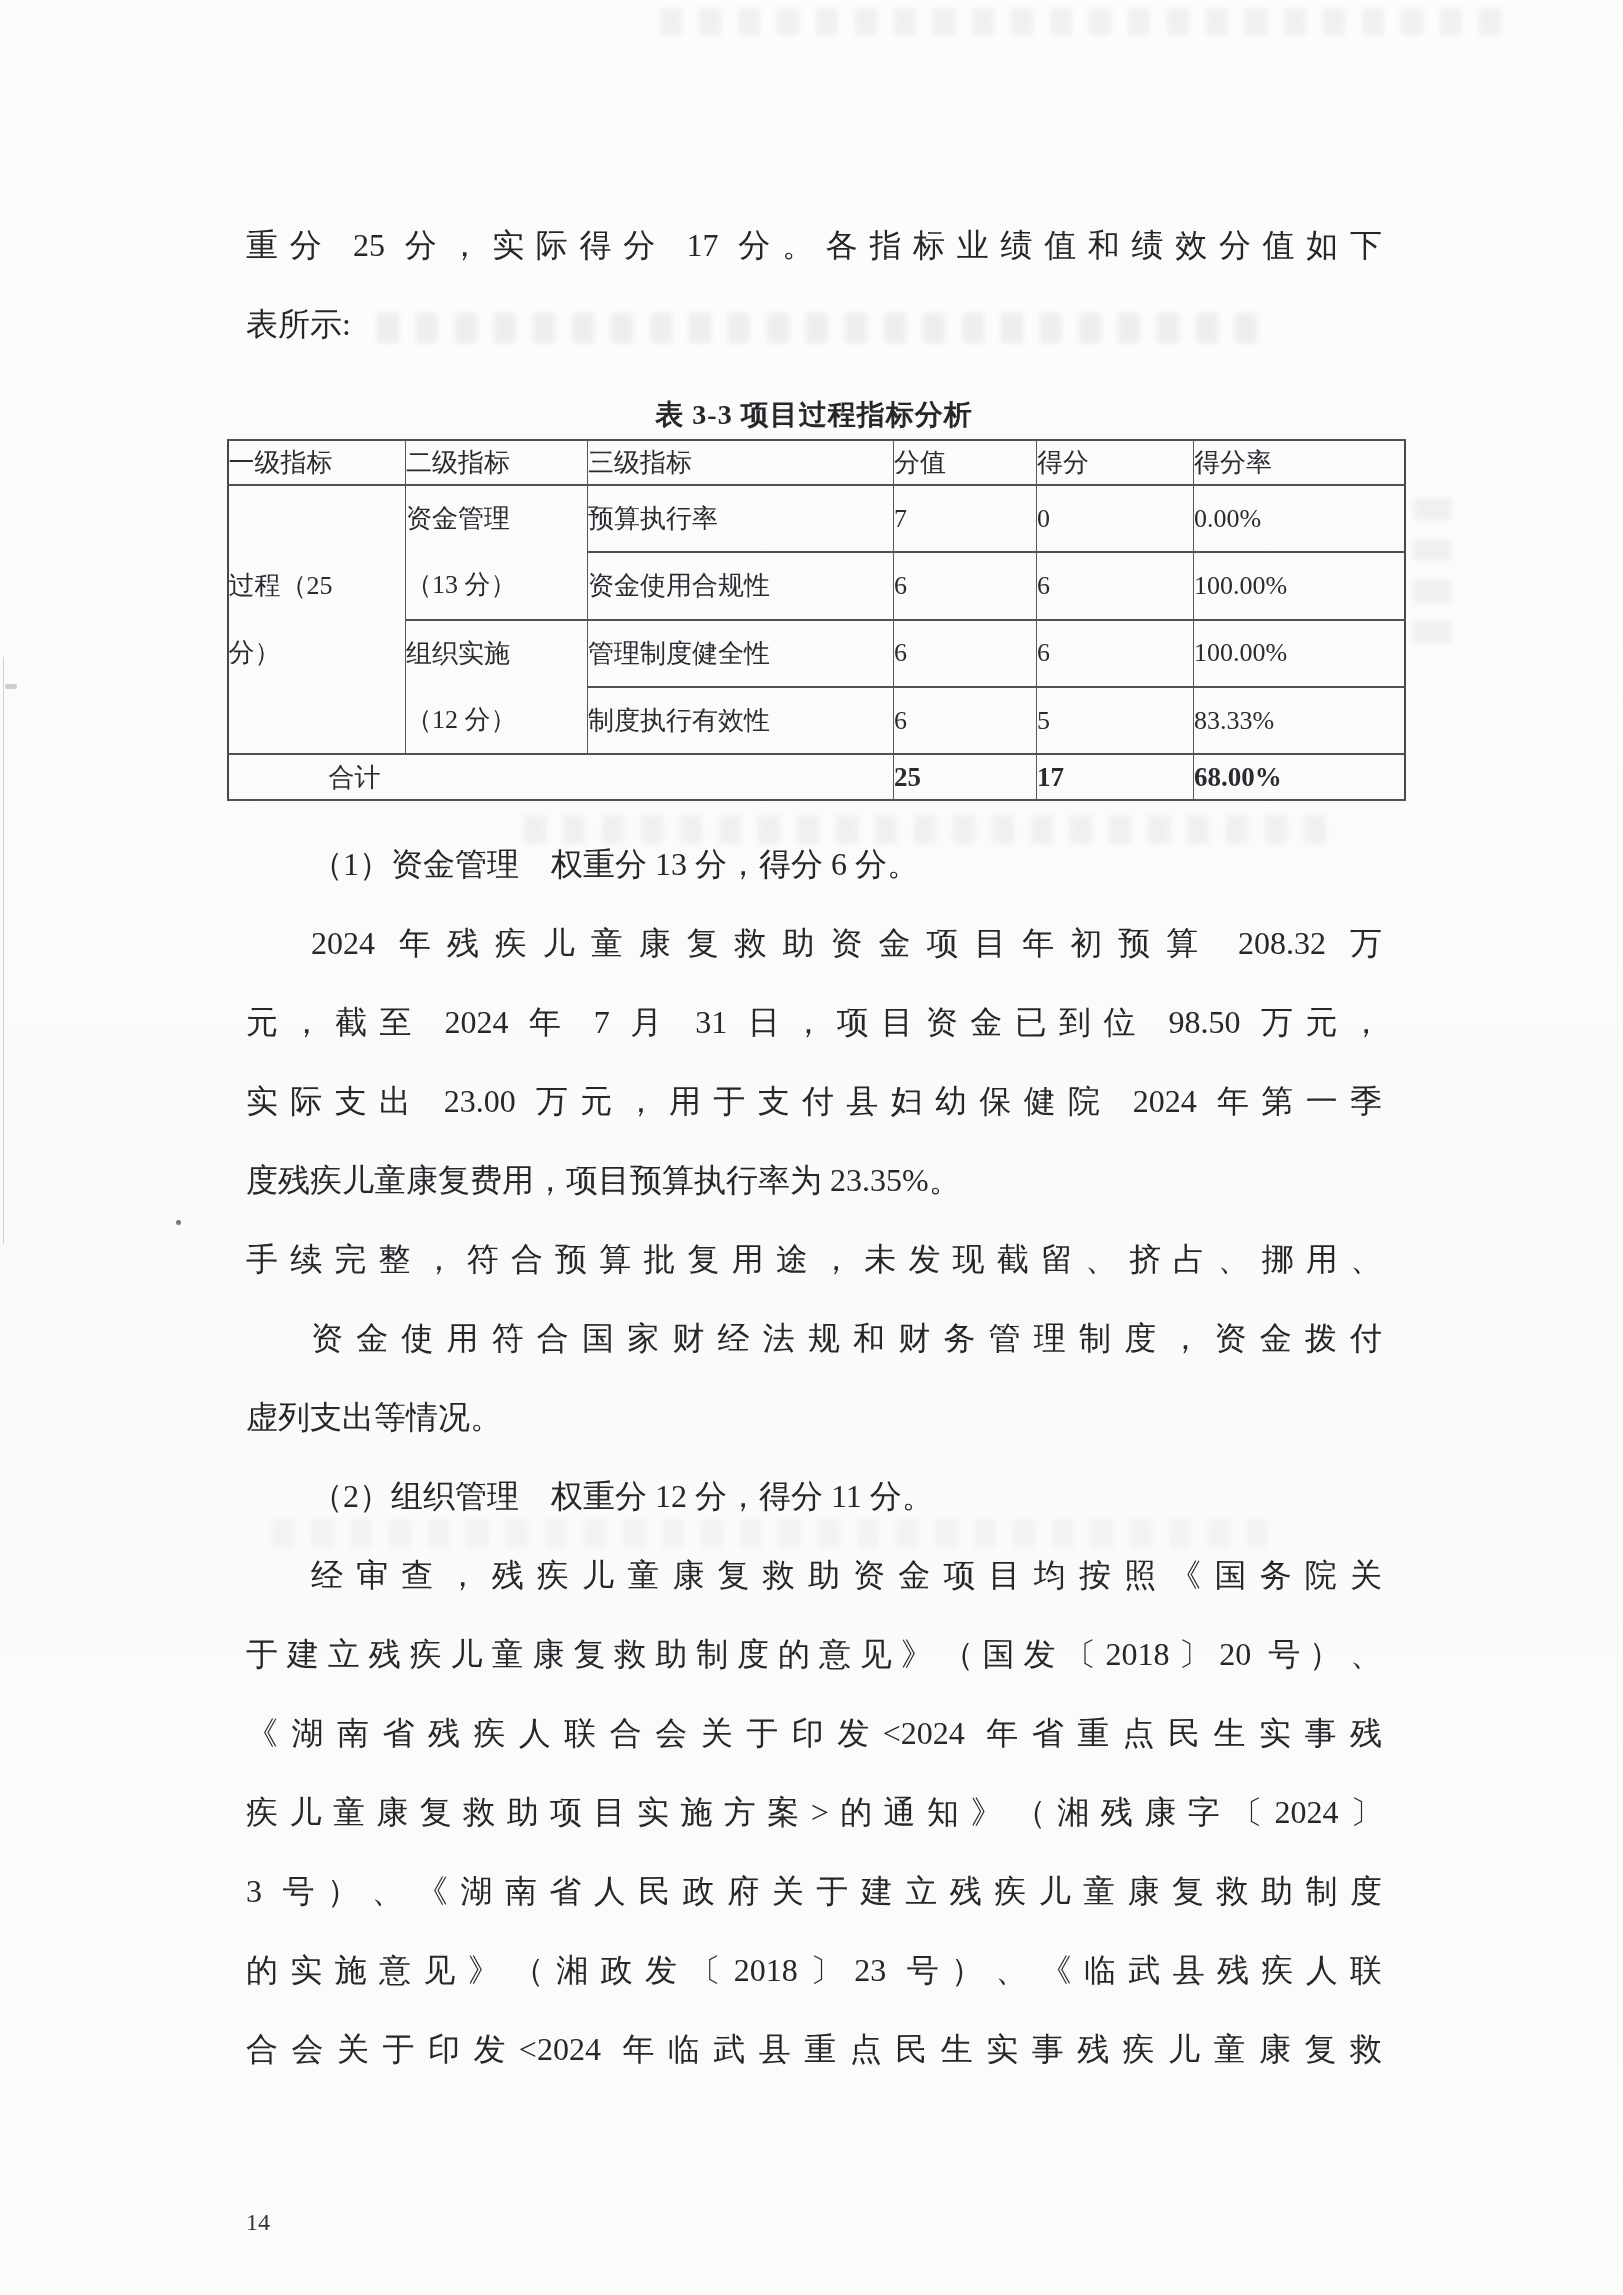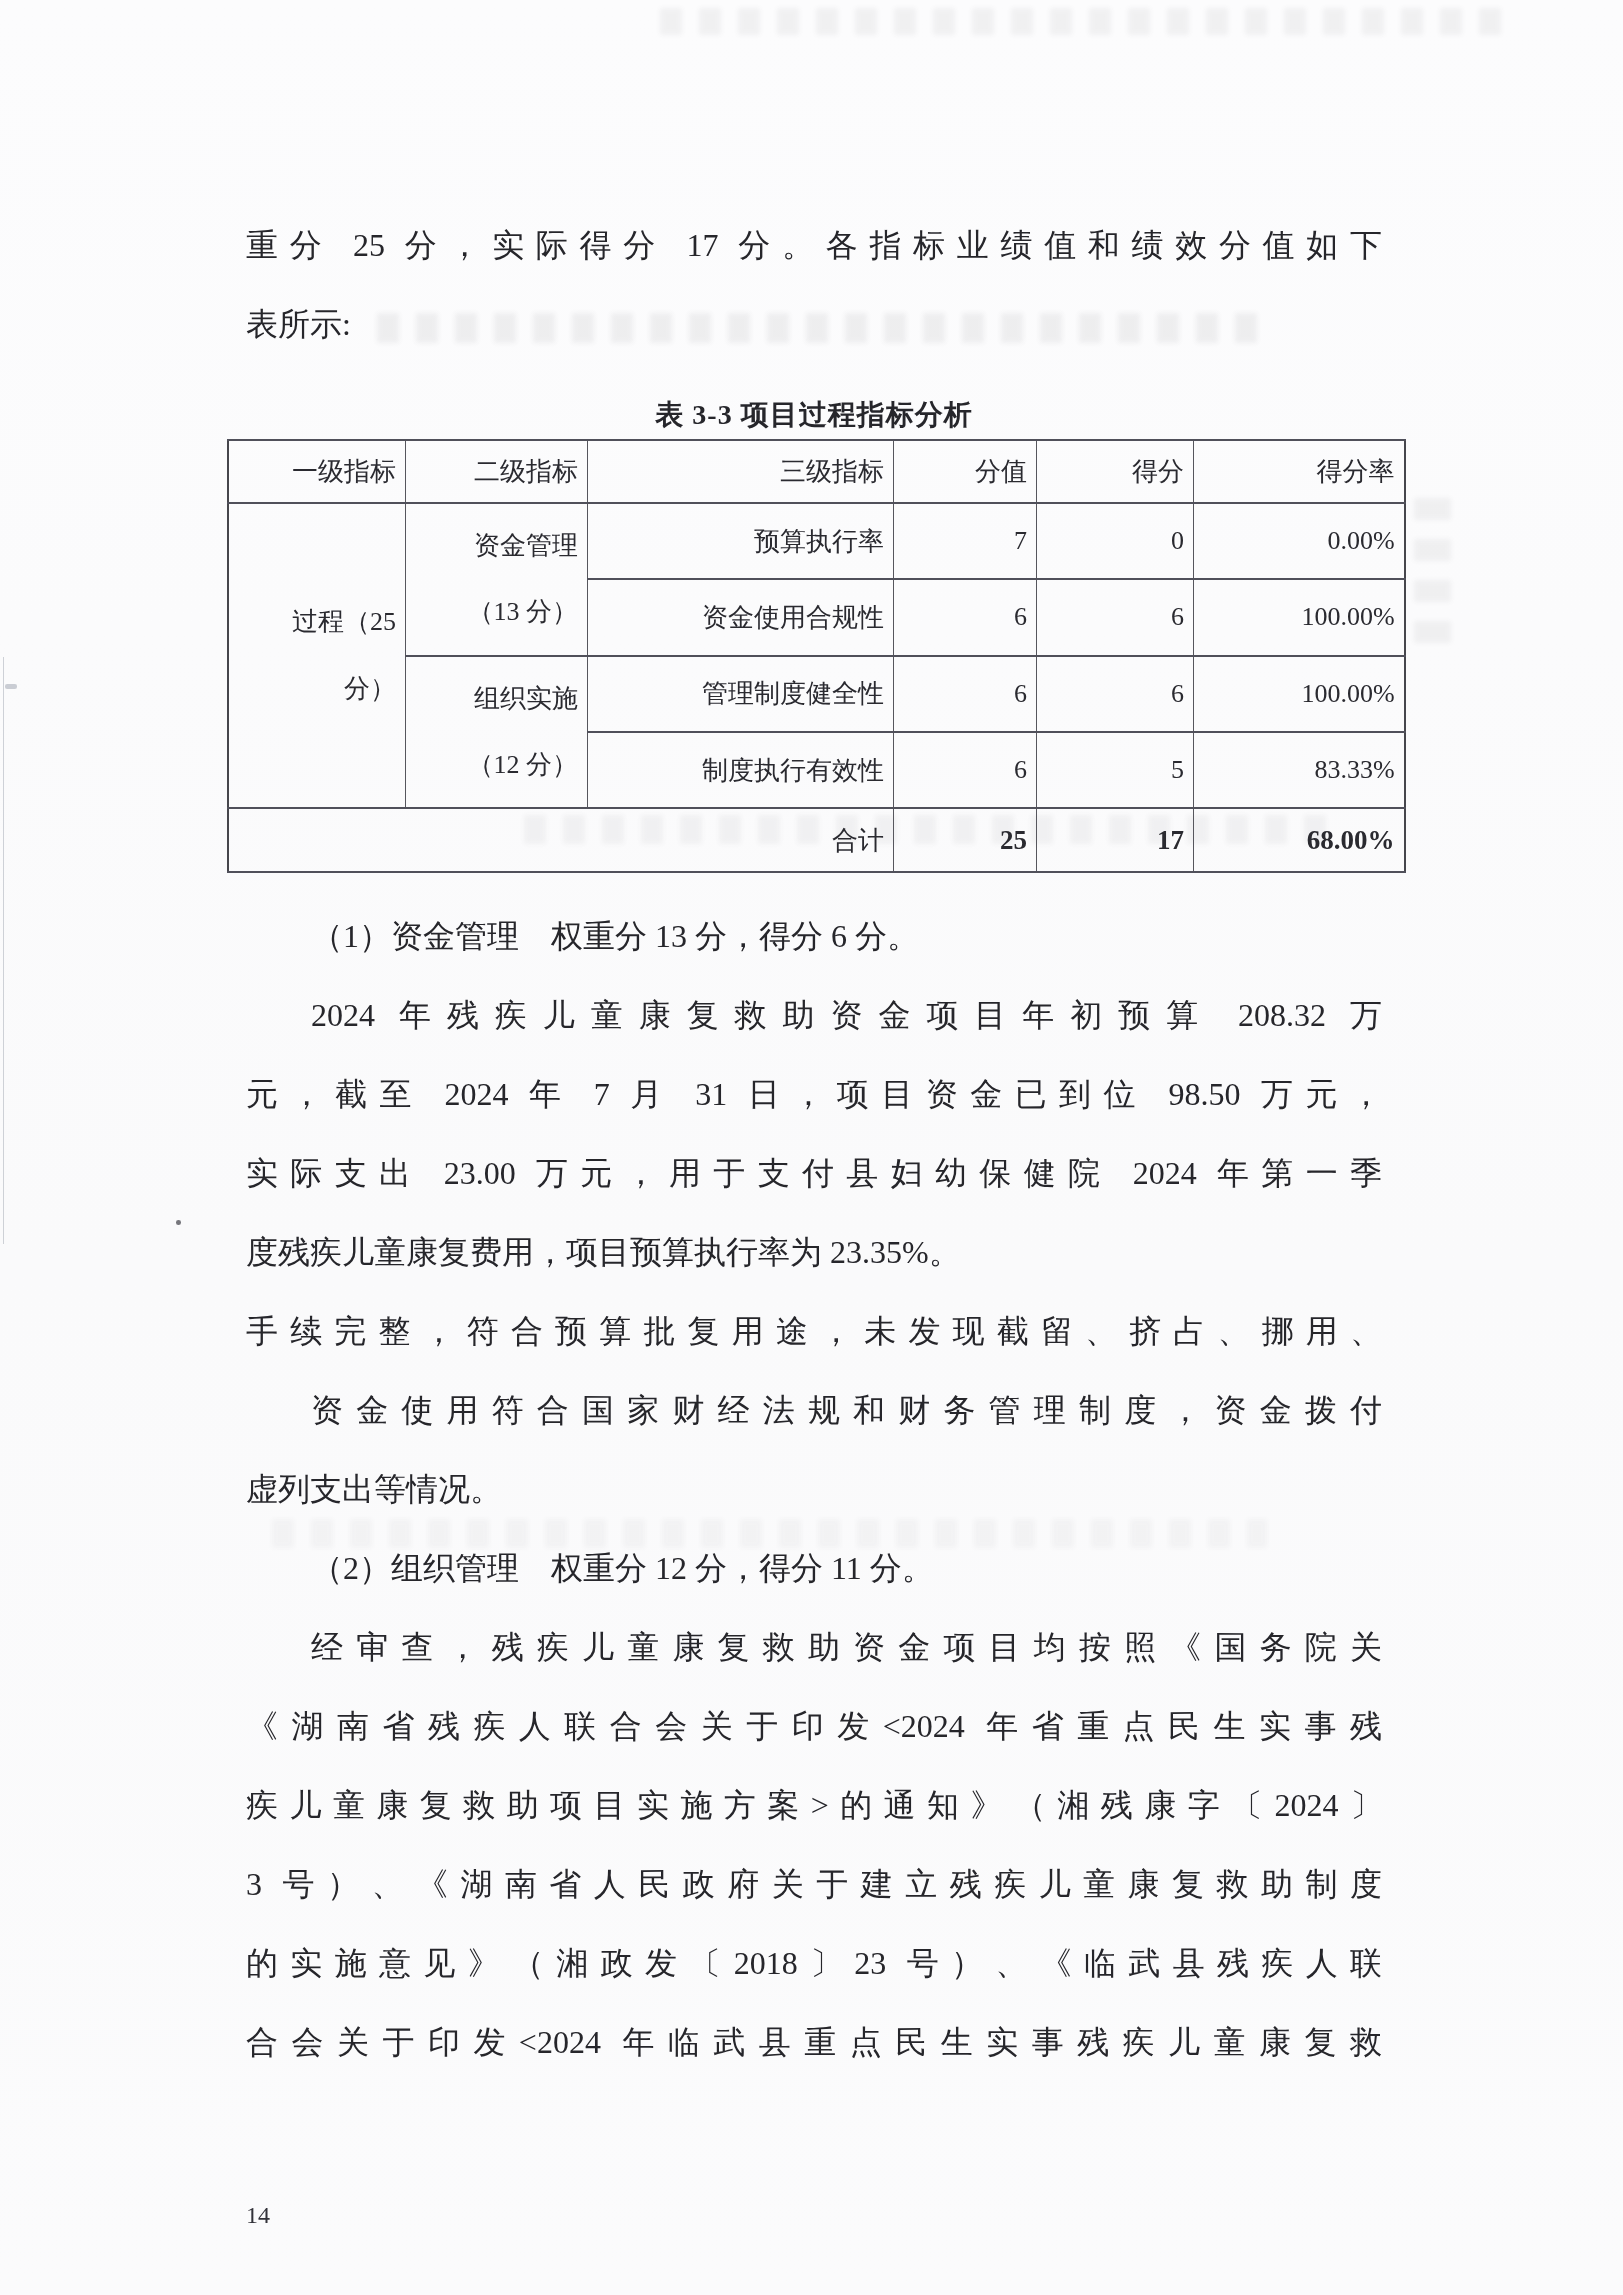--- a/index.html
+++ b/index.html
@@ -18,22 +18,22 @@
   .jf{text-align:justify;text-align-last:justify;}
   .tbl-title{margin:27px 0 0 0;font-size:28px;line-height:47px;font-weight:bold;text-align:center;letter-spacing:1px;}
   table.perf{
     border-collapse:collapse;table-layout:fixed;
     width:1177px;margin:1px 0 0 -19.4px;
     border:2.1px solid #46464c;
   }
   table.perf th,table.perf td{
     border-left:1px solid #56565d;border-right:1px solid #56565d;
     border-top:2.1px solid #50505a;border-bottom:2.1px solid #50505a;
-    text-align:right;vertical-align:middle;
-    font-size:26px;font-weight:normal;padding:9px;color:#2a2a30;
+    text-align:left;vertical-align:middle;
+    font-size:26px;font-weight:normal;padding:0;color:#2a2a30;
   }
   table.perf thead th{height:43px;border-bottom-width:2.6px;}
   table.perf tbody td{height:44px;}
   .pre{white-space:pre-line;line-height:2.55;}
   tr.total td{height:44px;}
   tr.total .num{font-weight:bold;font-size:27px;}
   tr.total .lbl{padding-left:100px;margin-left:8px;}
   .body-lines{margin-top:24px;}
   .page-number{margin:118px 0 0 0;text-align:left;font-size:24px;line-height:31px;color:#33333a;}
   
@@ -132,20 +132,21 @@
       <p class="line ind">（1）资金管理　权重分 13 分，得分 6 分。</p>
       <p class="line ind jf">2024 年残疾儿童康复救助资金项目年初预算 208.32 万</p>
       <p class="line jf">元，截至 2024 年 7 月 31 日，项目资金已到位 98.50 万元，</p>
       <p class="line jf">实际支出 23.00 万元，用于支付县妇幼保健院 2024 年第一季</p>
       <p class="line">度残疾儿童康复费用，项目预算执行率为 23.35%。</p>
       <p class="line jf">手续完整，符合预算批复用途，未发现截留、挤占、挪用、</p>
       <p class="line ind jf">资金使用符合国家财经法规和财务管理制度，资金拨付</p>
       <p class="line">虚列支出等情况。</p>
       <p class="line ind">（2）组织管理　权重分 12 分，得分 11 分。</p>
       <p class="line ind jf">经审查，残疾儿童康复救助资金项目均按照《国务院关</p>
+      <p class="line jf">于建立残疾儿童康复救助制度的意见》（国发〔2018〕20 号）、</p>
       <p class="line jf">《湖南省残疾人联合会关于印发&lt;2024 年省重点民生实事残</p>
       <p class="line jf">疾儿童康复救助项目实施方案&gt;的通知》（湘残康字〔2024〕</p>
       <p class="line jf">3 号）、《湖南省人民政府关于建立残疾儿童康复救助制度</p>
       <p class="line jf">的实施意见》（湘政发〔2018〕23 号）、《临武县残疾人联</p>
       <p class="line jf">合会关于印发&lt;2024 年临武县重点民生实事残疾儿童康复救</p>
     </div>
 
     <p class="page-number">14</p>
 
   </main>

